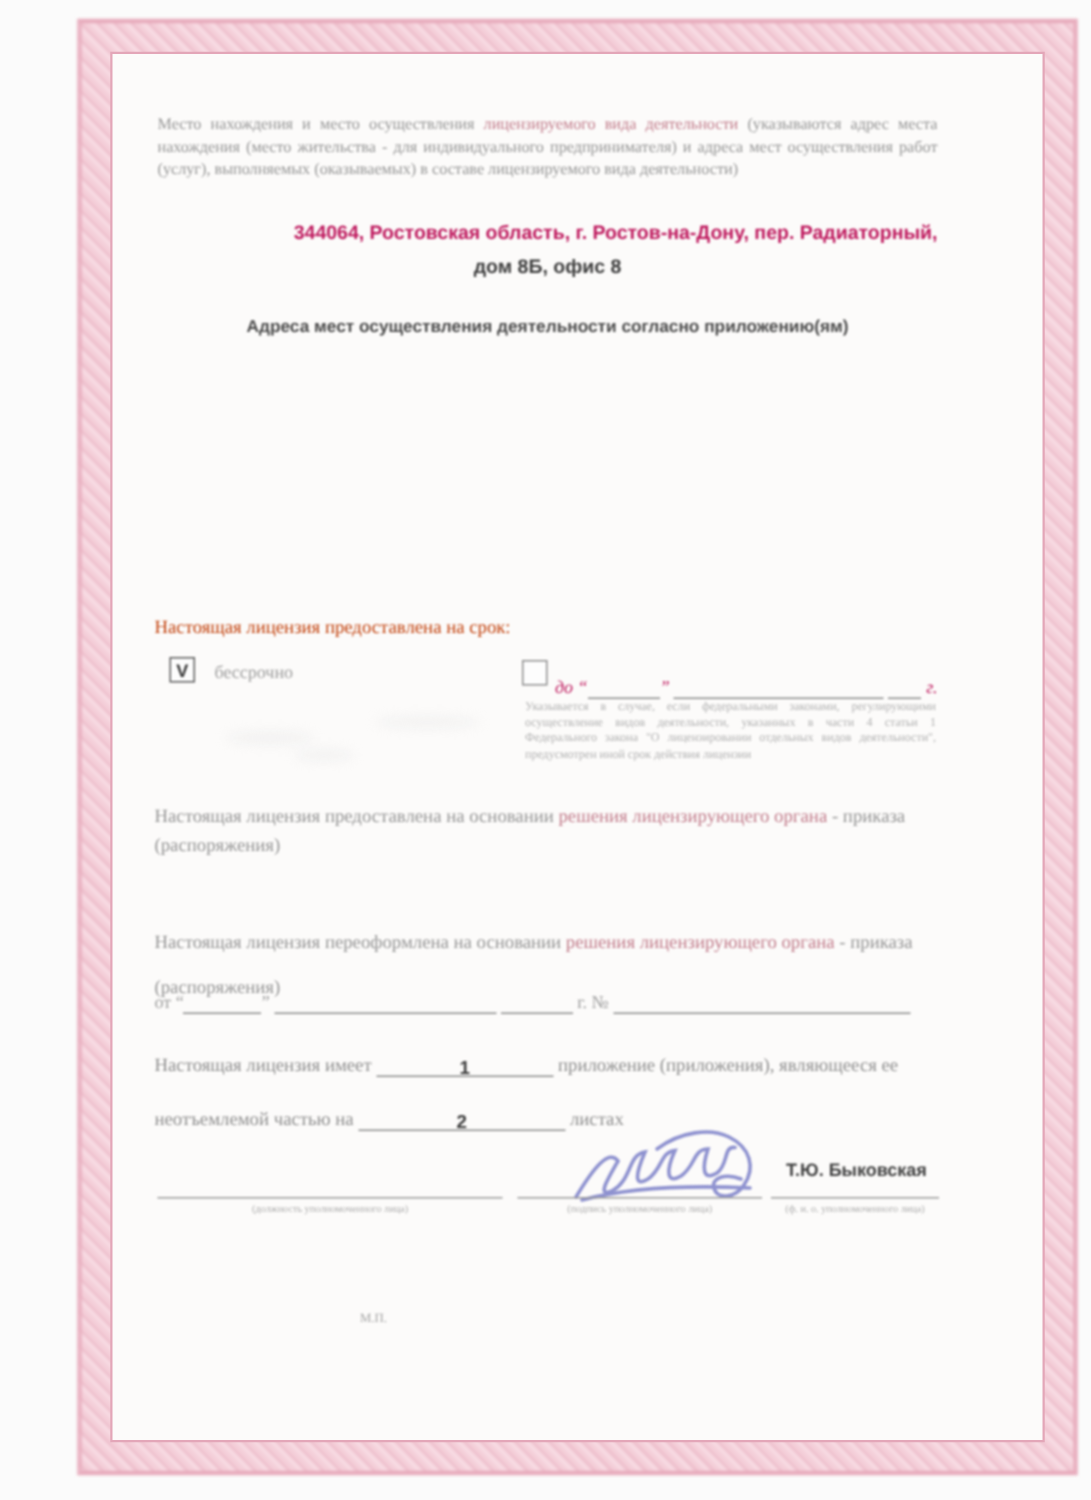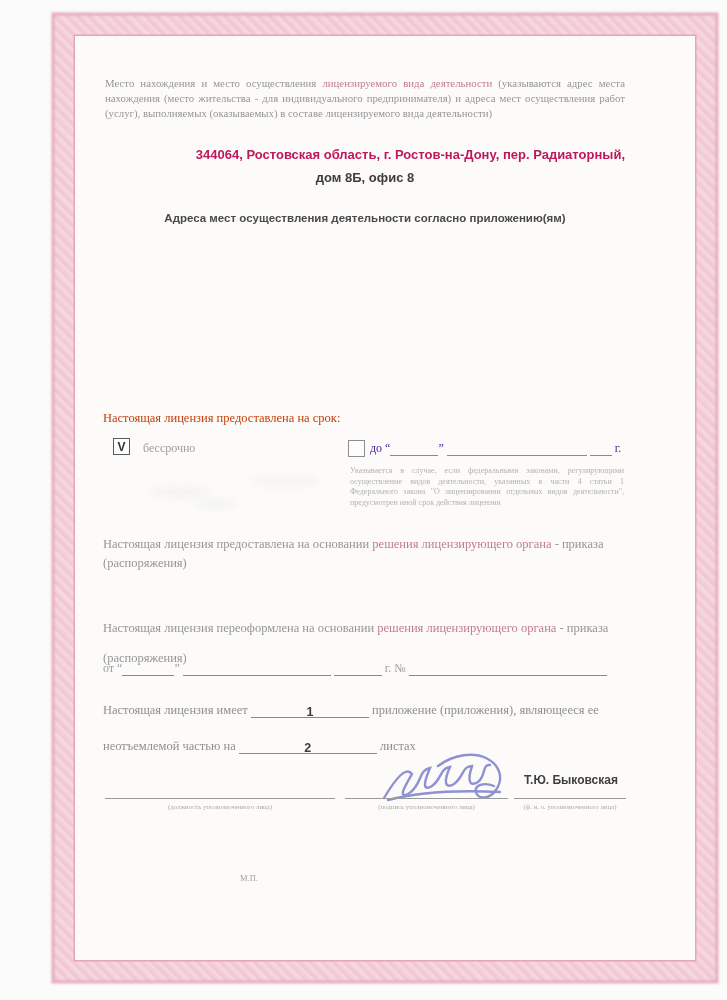--- a/index.html
+++ b/index.html
@@ -44,21 +44,21 @@
   .addr-note { left:105px; top:192px; width:520px; text-align:center;
            font-family:"Liberation Sans",sans-serif; font-weight:bold; font-size:11.5px; color:#4a4a4a;margin-top:20px; }
   .term-label { left:103px; top:411px; font-size:12.5px; color:#c2410c; }
   .cb {
     width:17px; height:17px; border:1.8px solid #5a5a5a; background:#fdfdfd;
     display:flex; align-items:center; justify-content:center;
     font-family:"Liberation Sans",sans-serif; font-weight:bold; font-size:12px; color:#333;
   }
   .cb.empty { border-color:#8d8d8d; }
   .opt-unl { left:143px; top:441px; font-size:12px; color:#9d9d9d; }
-  .until-row { left:370px; top:441px; font-size:12px; color:#4c1d95; white-space:nowrap; }
+  .until-row { left:370px; top:451px; font-size:12px; color:#be185d; white-space:nowrap;font-style:italic; }
   .uline { display:inline-block; border-bottom:1.2px solid #8a8a8a; height:13px;
            text-align:center; vertical-align:bottom;
            font-family:"Liberation Sans",sans-serif; font-weight:bold; color:#3c3c3c; }
   .footnote {
     left:350px; top:466px; width:274px;
     font-size:8px; line-height:10.5px; text-align:justify; color:#b2b2b2;
   }
   .para { font-size:12.5px; color:#8f8f8f; width:524px; }
   .granted  { left:103px; top:535px; line-height:19px; }
   .reissued { left:103px; top:613px; line-height:30px; }

